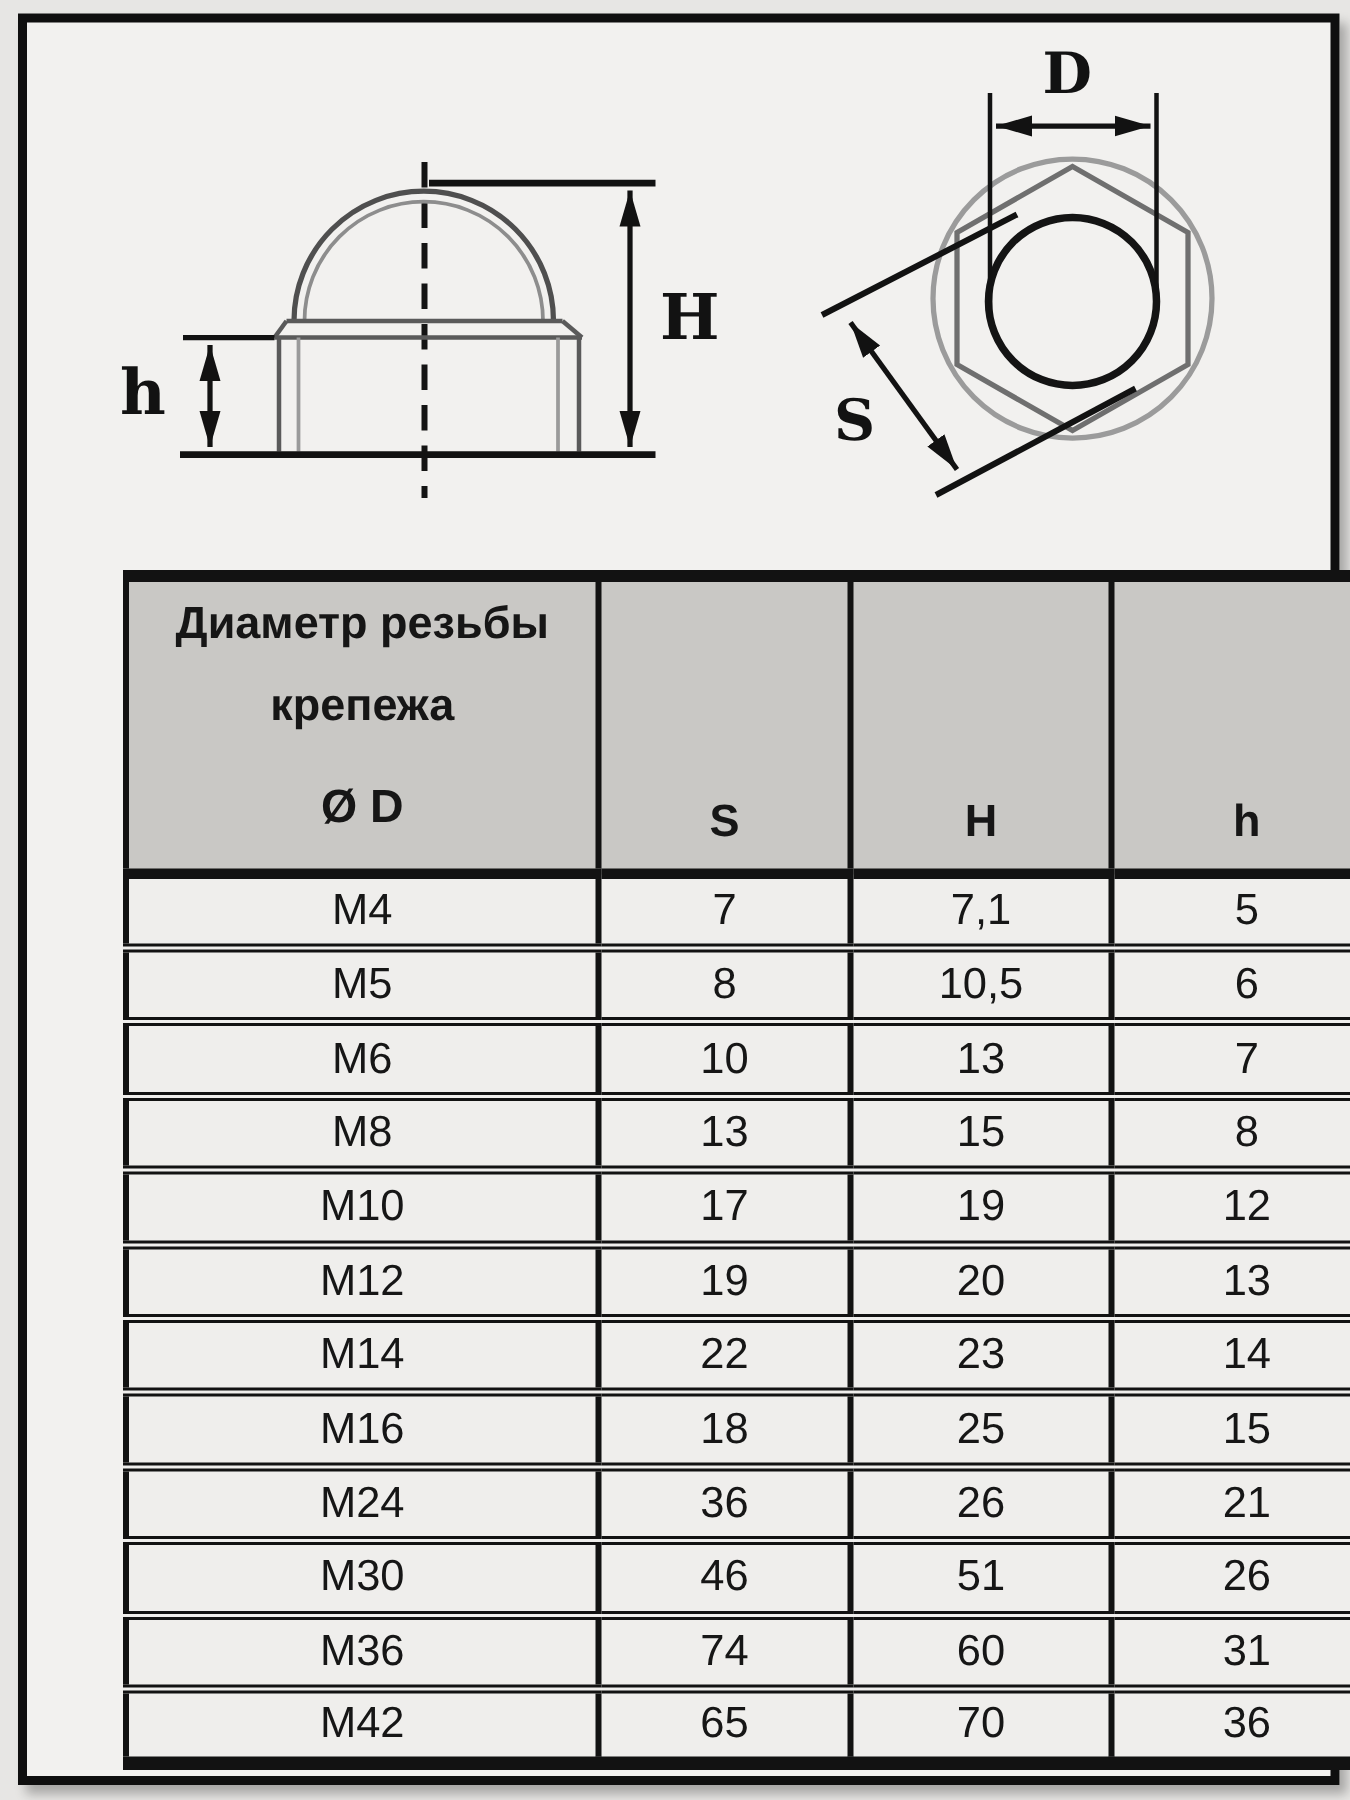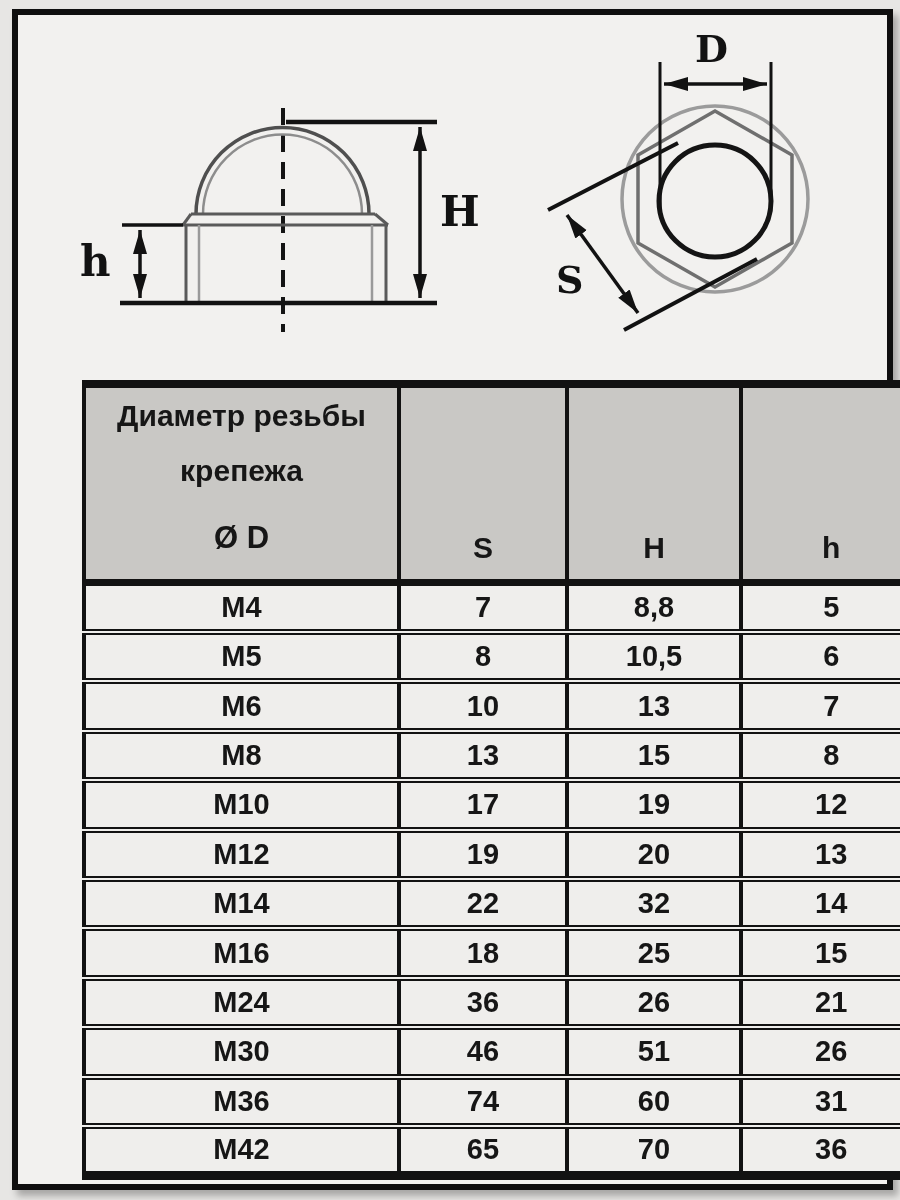--- a/index.html
+++ b/index.html
@@ -59,21 +59,21 @@
     text-align: center;
   }
   table.spec th + th,
   table.spec td + td { border-left: 4px solid #121212; }
   table.spec tbody tr { height: 43px; }
   table.spec tbody td {
     border-top: 6px double #121212;
     text-align: center;
     vertical-align: middle;
     font-size: 29px;
-    font-weight: bold;
+    font-weight: normal;
     color: #161616;
     padding: 0;
     line-height: 1;
   }
   .th-thread div { line-height: 55px; }
   .th-thread .phi-line { margin-top: 12px; font-size: 31px; }
 </style>
 </head>
 <body>
 
@@ -153,21 +153,21 @@
           </th>
           <th>S</th>
           <th>H</th>
           <th>h</th>
         </tr>
       </thead>
       <tbody>
           <tr>
             <td>М4</td>
             <td>7</td>
-            <td>8,8</td>
+            <td>7,1</td>
             <td>5</td>
           </tr>
           <tr>
             <td>М5</td>
             <td>8</td>
             <td>10,5</td>
             <td>6</td>
           </tr>
           <tr>
             <td>М6</td>
@@ -189,21 +189,21 @@
           </tr>
           <tr>
             <td>М12</td>
             <td>19</td>
             <td>20</td>
             <td>13</td>
           </tr>
           <tr>
             <td>М14</td>
             <td>22</td>
-            <td>32</td>
+            <td>23</td>
             <td>14</td>
           </tr>
           <tr>
             <td>М16</td>
             <td>18</td>
             <td>25</td>
             <td>15</td>
           </tr>
           <tr>
             <td>М24</td>

